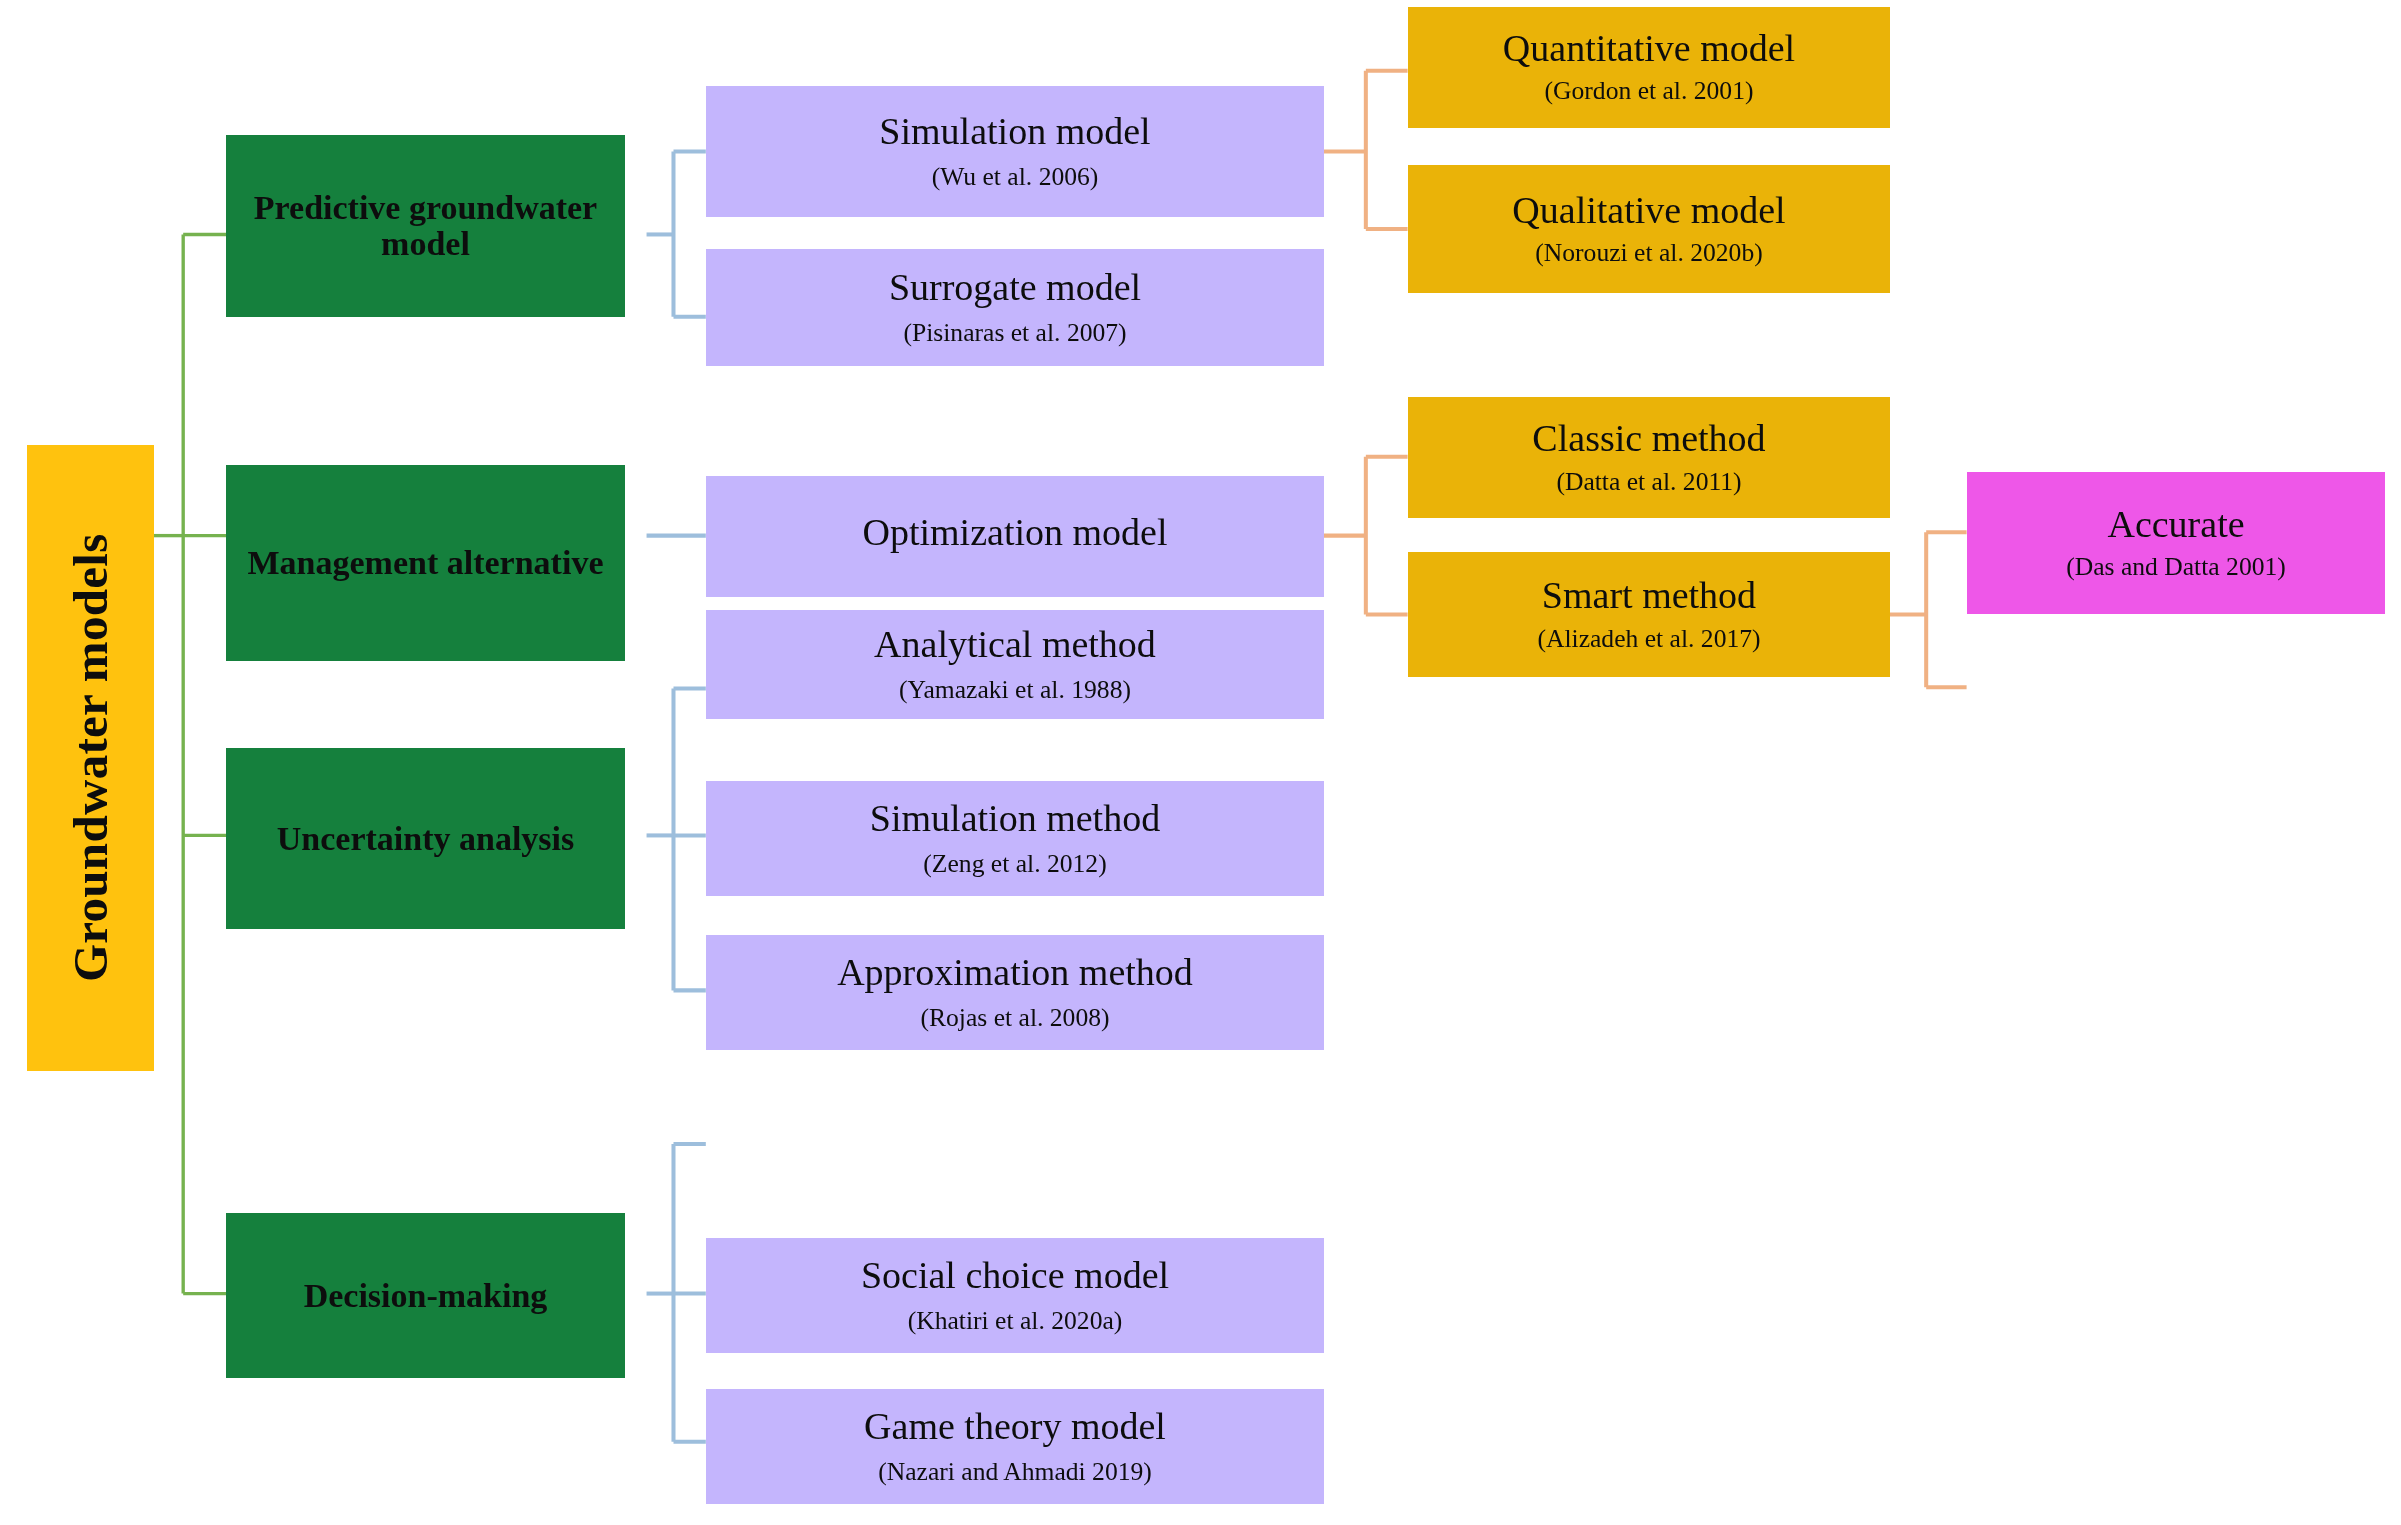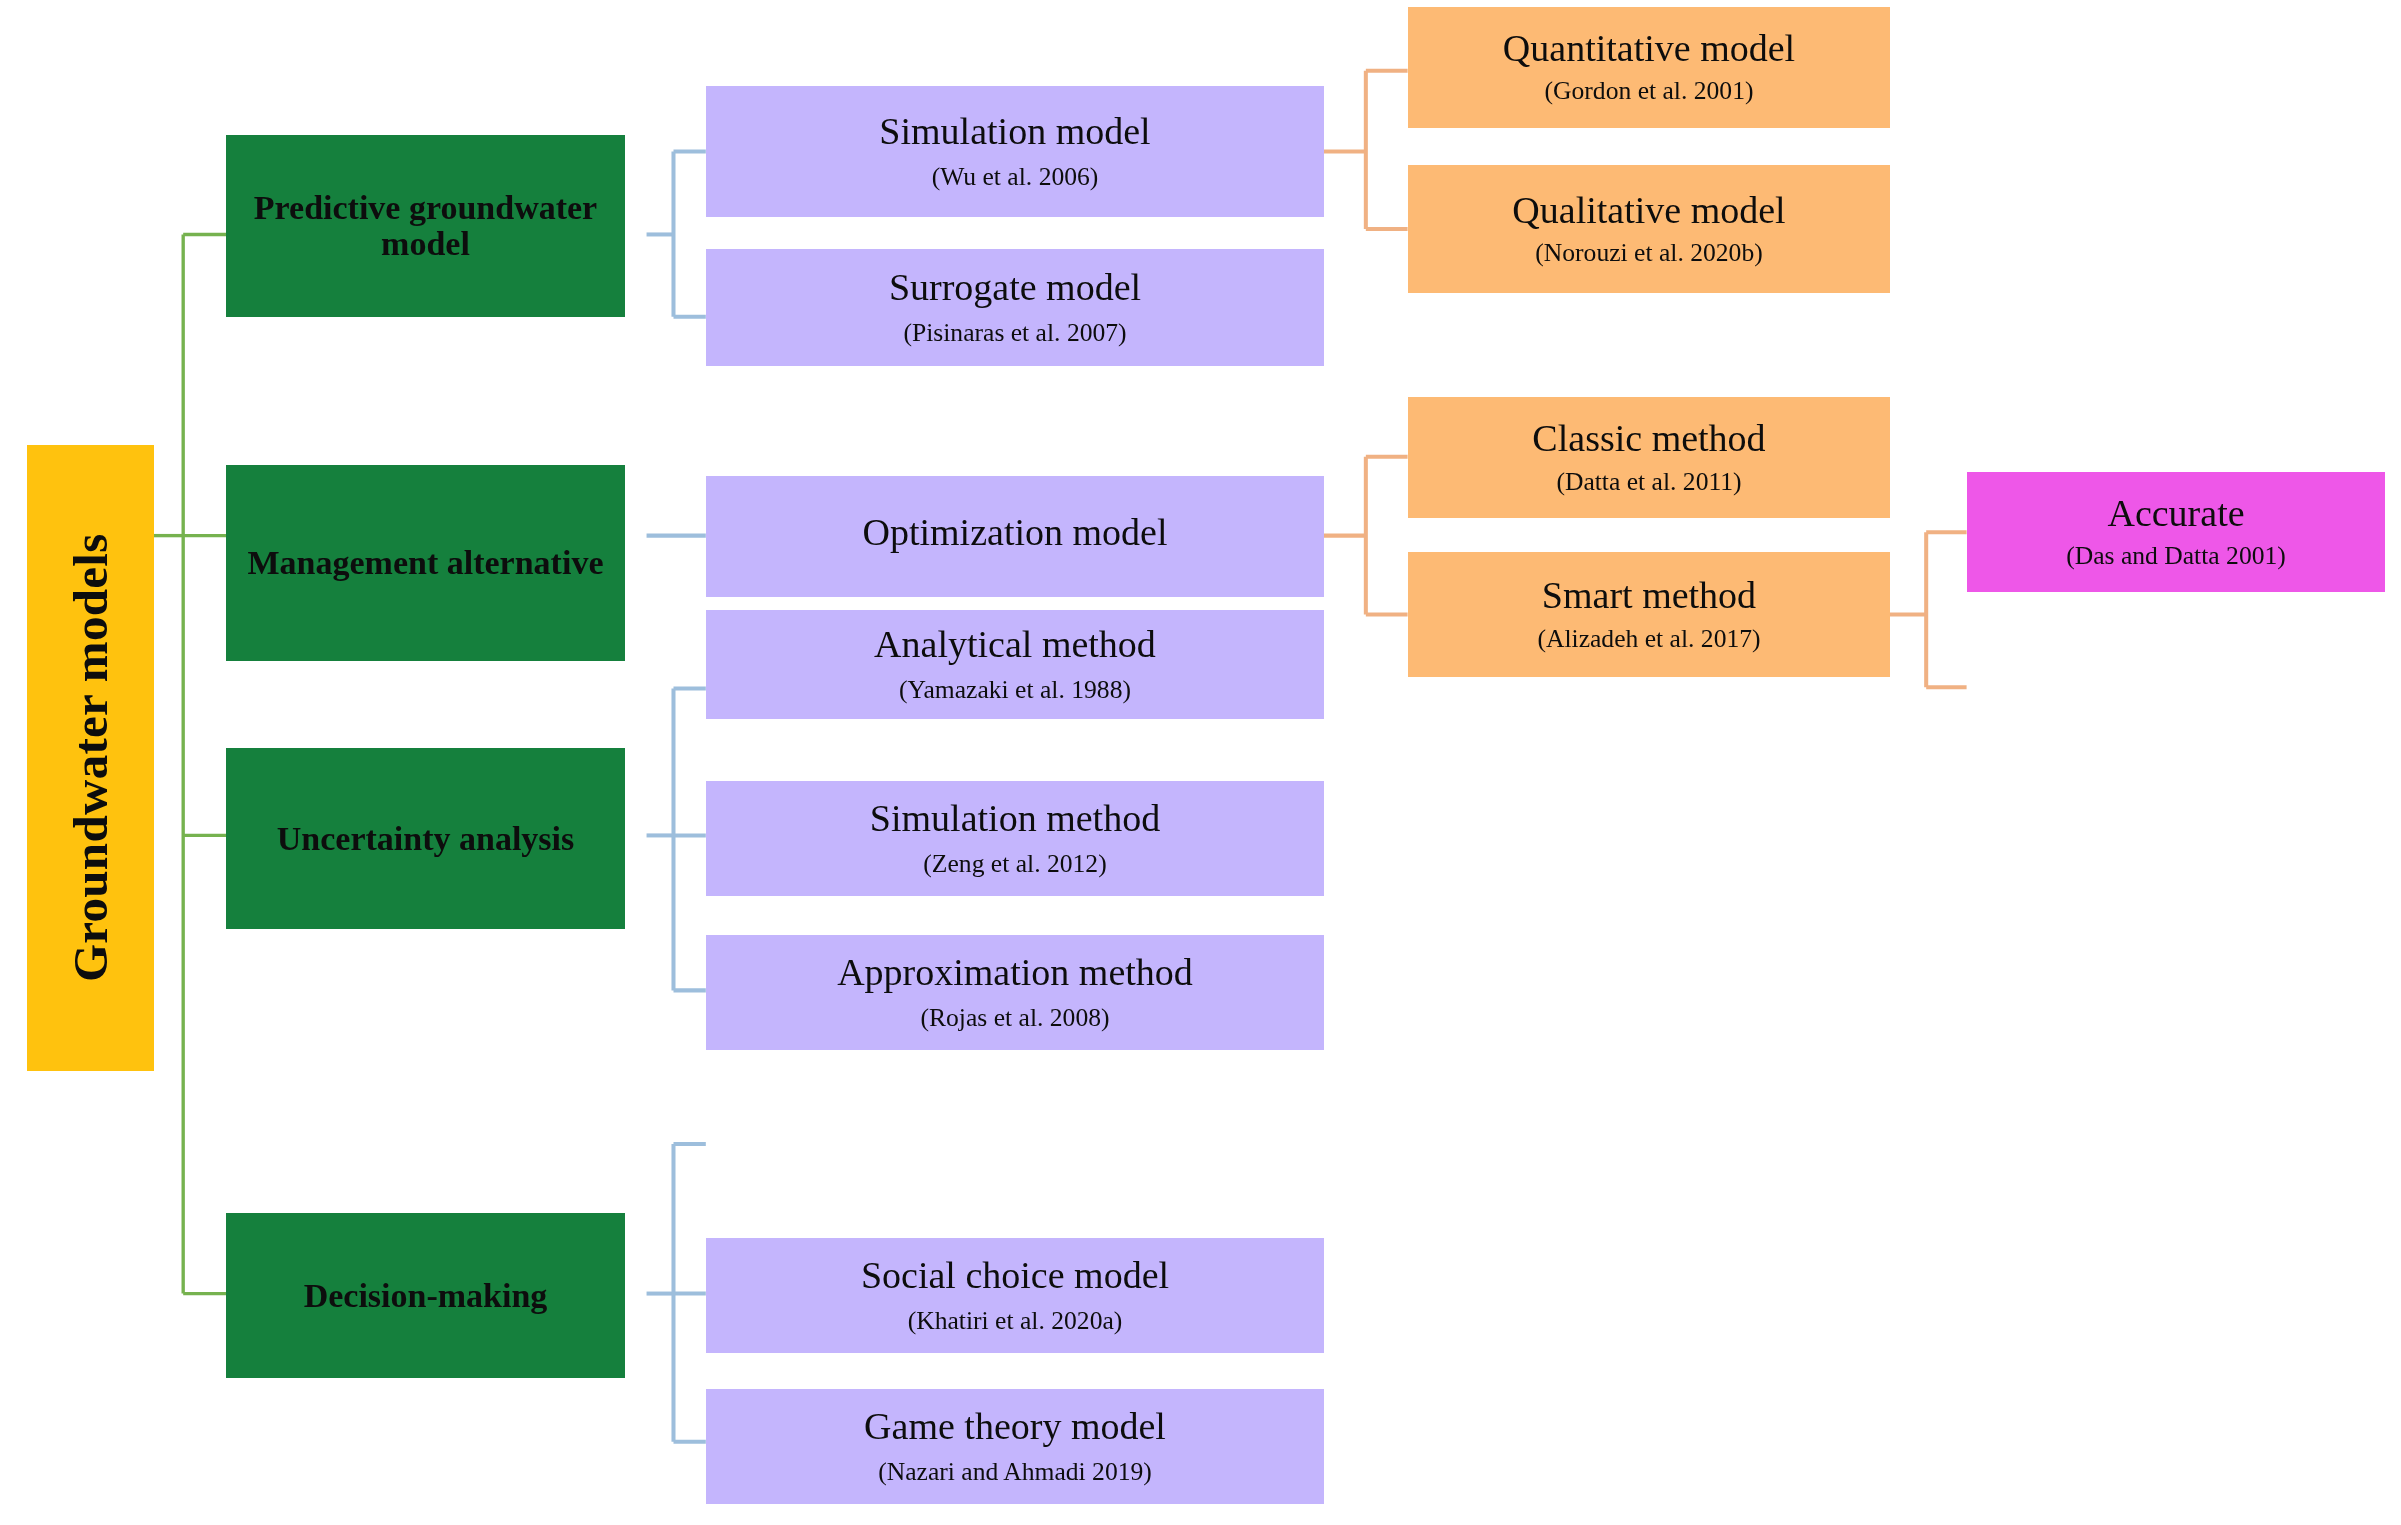--- a/index.html
+++ b/index.html
@@ -25,21 +25,21 @@
   
   .cat{background:#15803d;font-weight:700;font-size:34px;}
   .cat .title{white-space:normal;padding:0 9.4px;}
 
   
   .meth{background:#c4b5fd;}
   .meth .title{font-size:38px;margin-bottom:12px;}
   .meth .cite{font-size:25.6px;}
 
   
-  .sub{background:#fdba74;}
+  .sub{background:#eab308;}
   .sub .title{font-size:38px;margin-bottom:9.4px;}
   .sub .cite{font-size:25.6px;}
 
   
   .leaf{background:#EE57E8;}
   .leaf .title{font-size:38px;margin-bottom:9.4px;}
   .leaf .cite{font-size:25.6px;}
 </style>
 </head>
 <body>
@@ -180,20 +180,20 @@
   <div class="node sub" style="left:1408px; top:397px; width:482px; height:121px;">
     <span class="title">Classic method</span>
     <span class="cite">(Datta et al. 2011)</span>
   </div>
 
   <div class="node sub" style="left:1408px; top:552px; width:482px; height:125px;">
     <span class="title">Smart method</span>
     <span class="cite">(Alizadeh  et al. 2017)</span>
   </div>
 
-  <div class="node leaf" style="left:1967px; top:472px; width:418px; height:120px;">
+  <div class="node leaf" style="left:1967px; top:472px; width:418px; height:142px;">
     <span class="title">Accurate</span>
     <span class="cite">(Das and Datta 2001)</span>
   </div>
 
 
 </div>
 
 
 </body></html>

